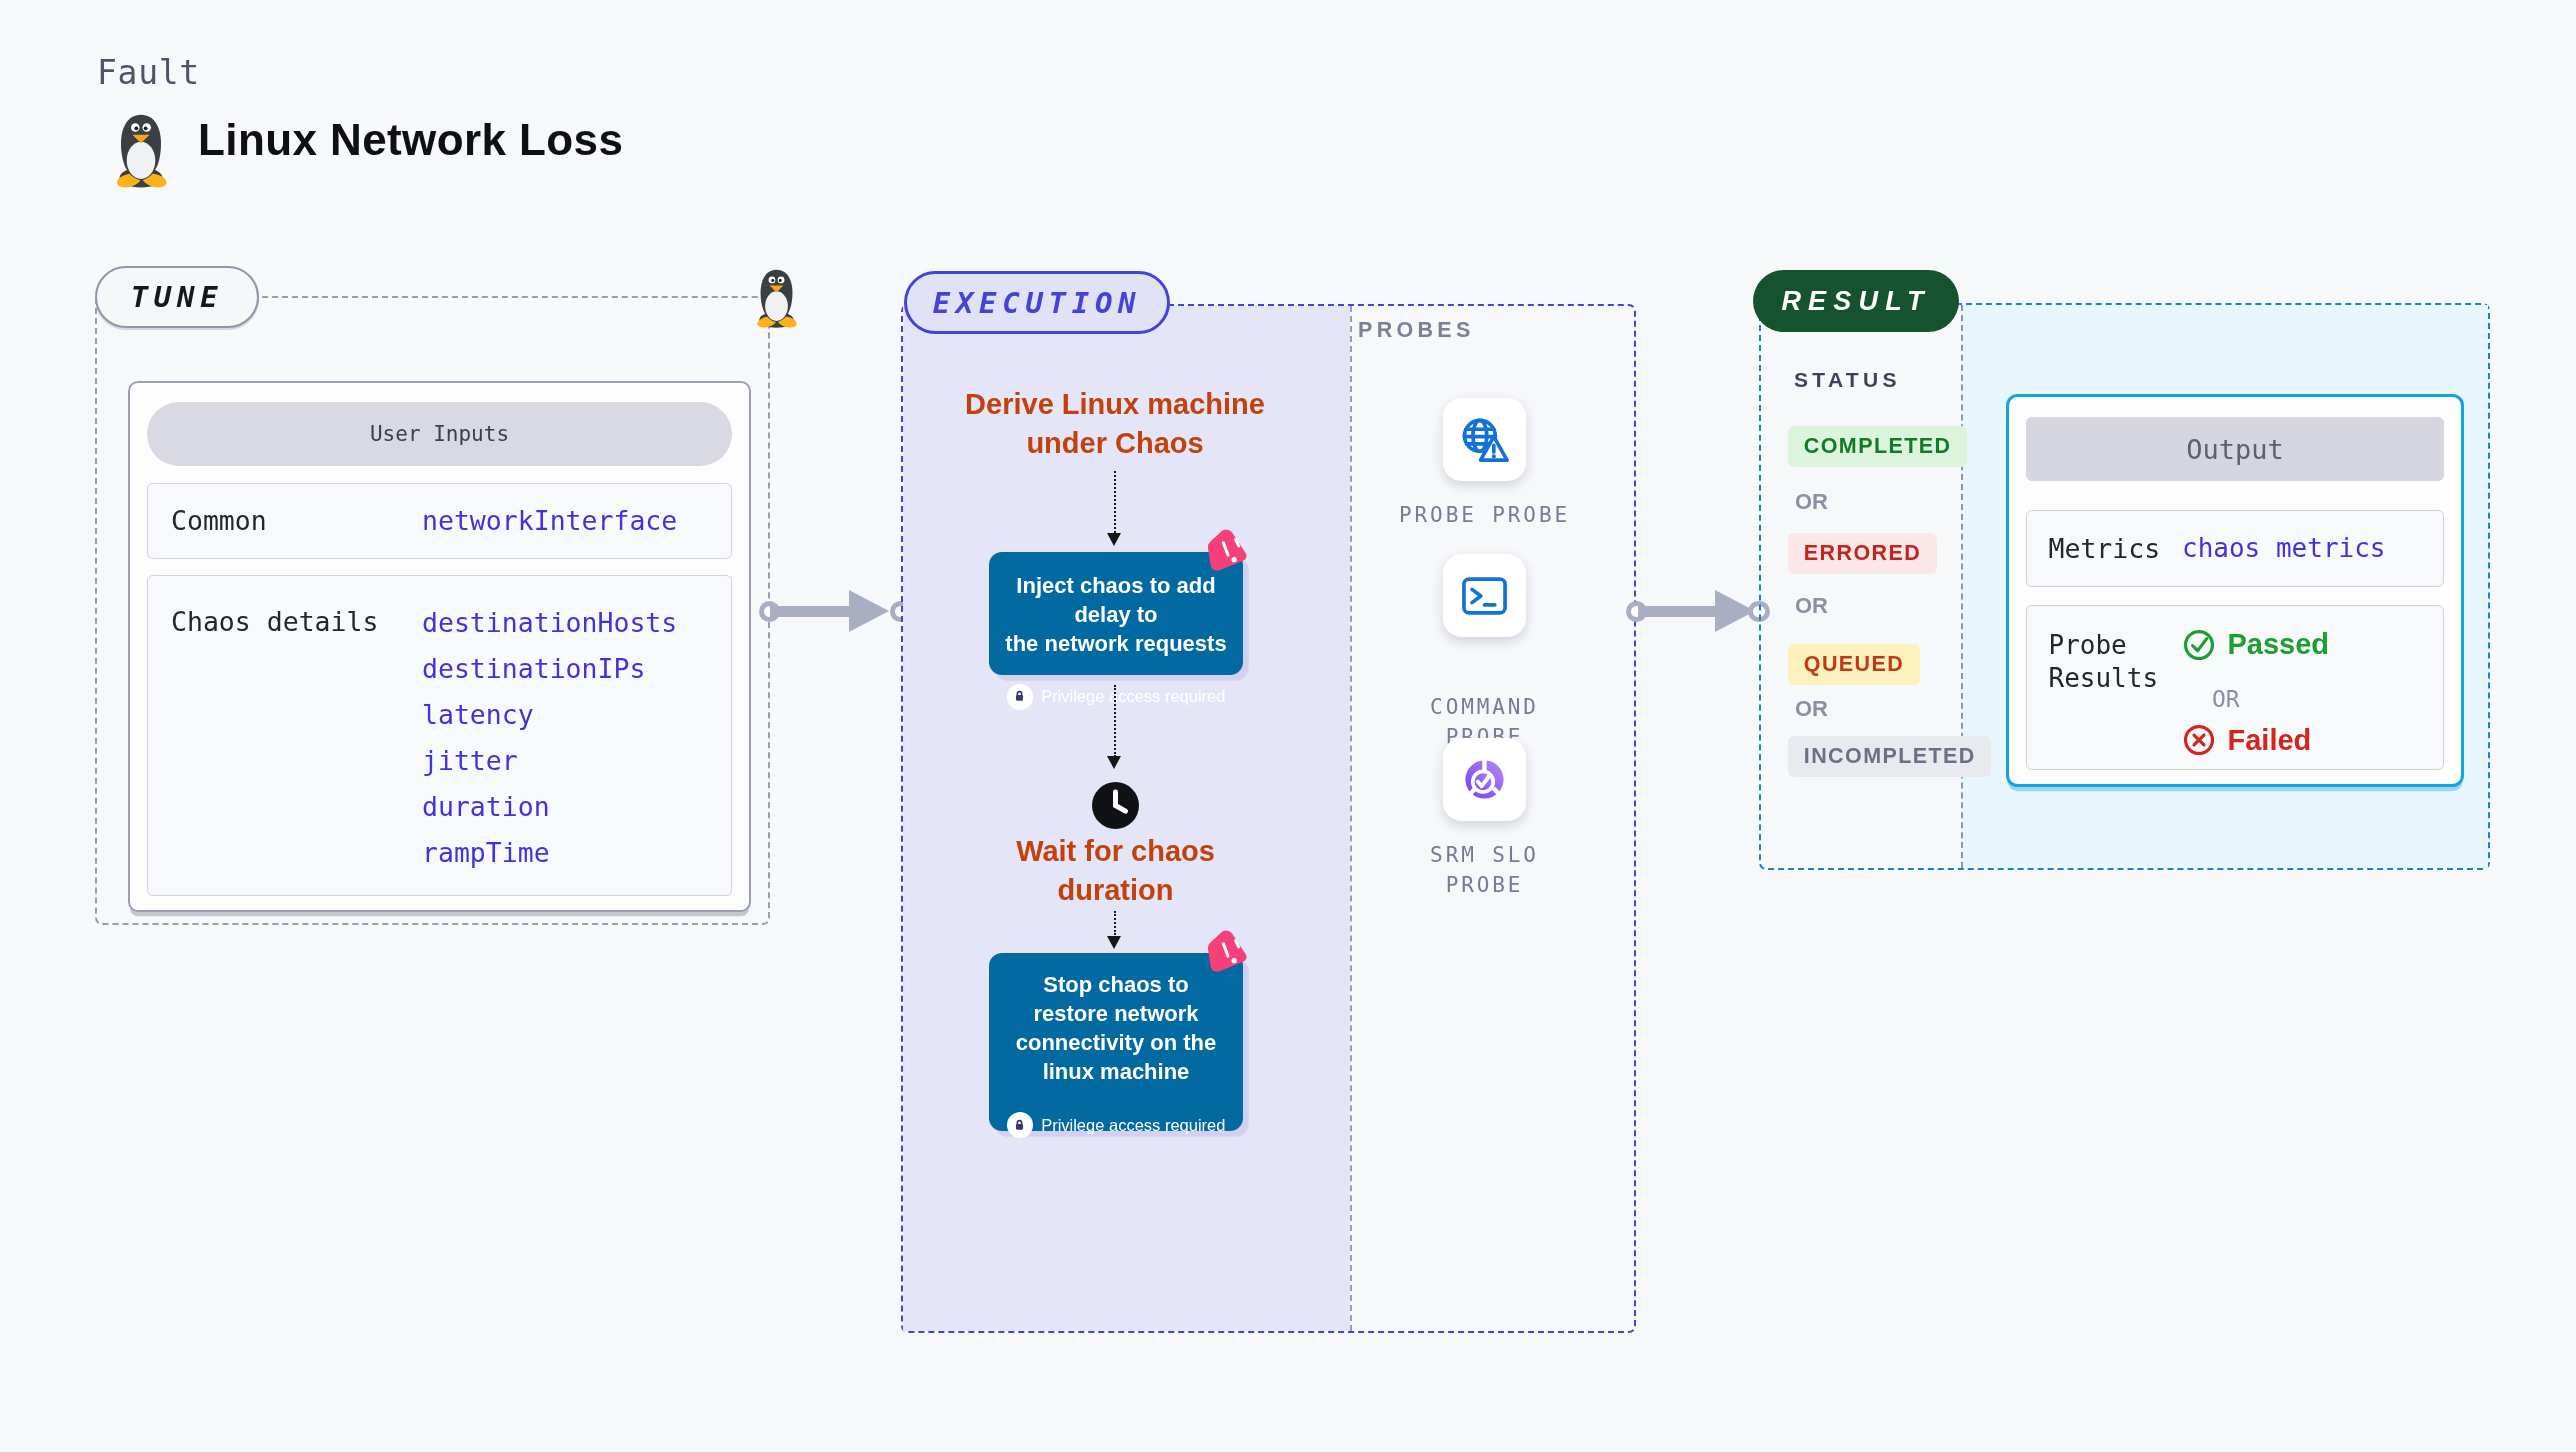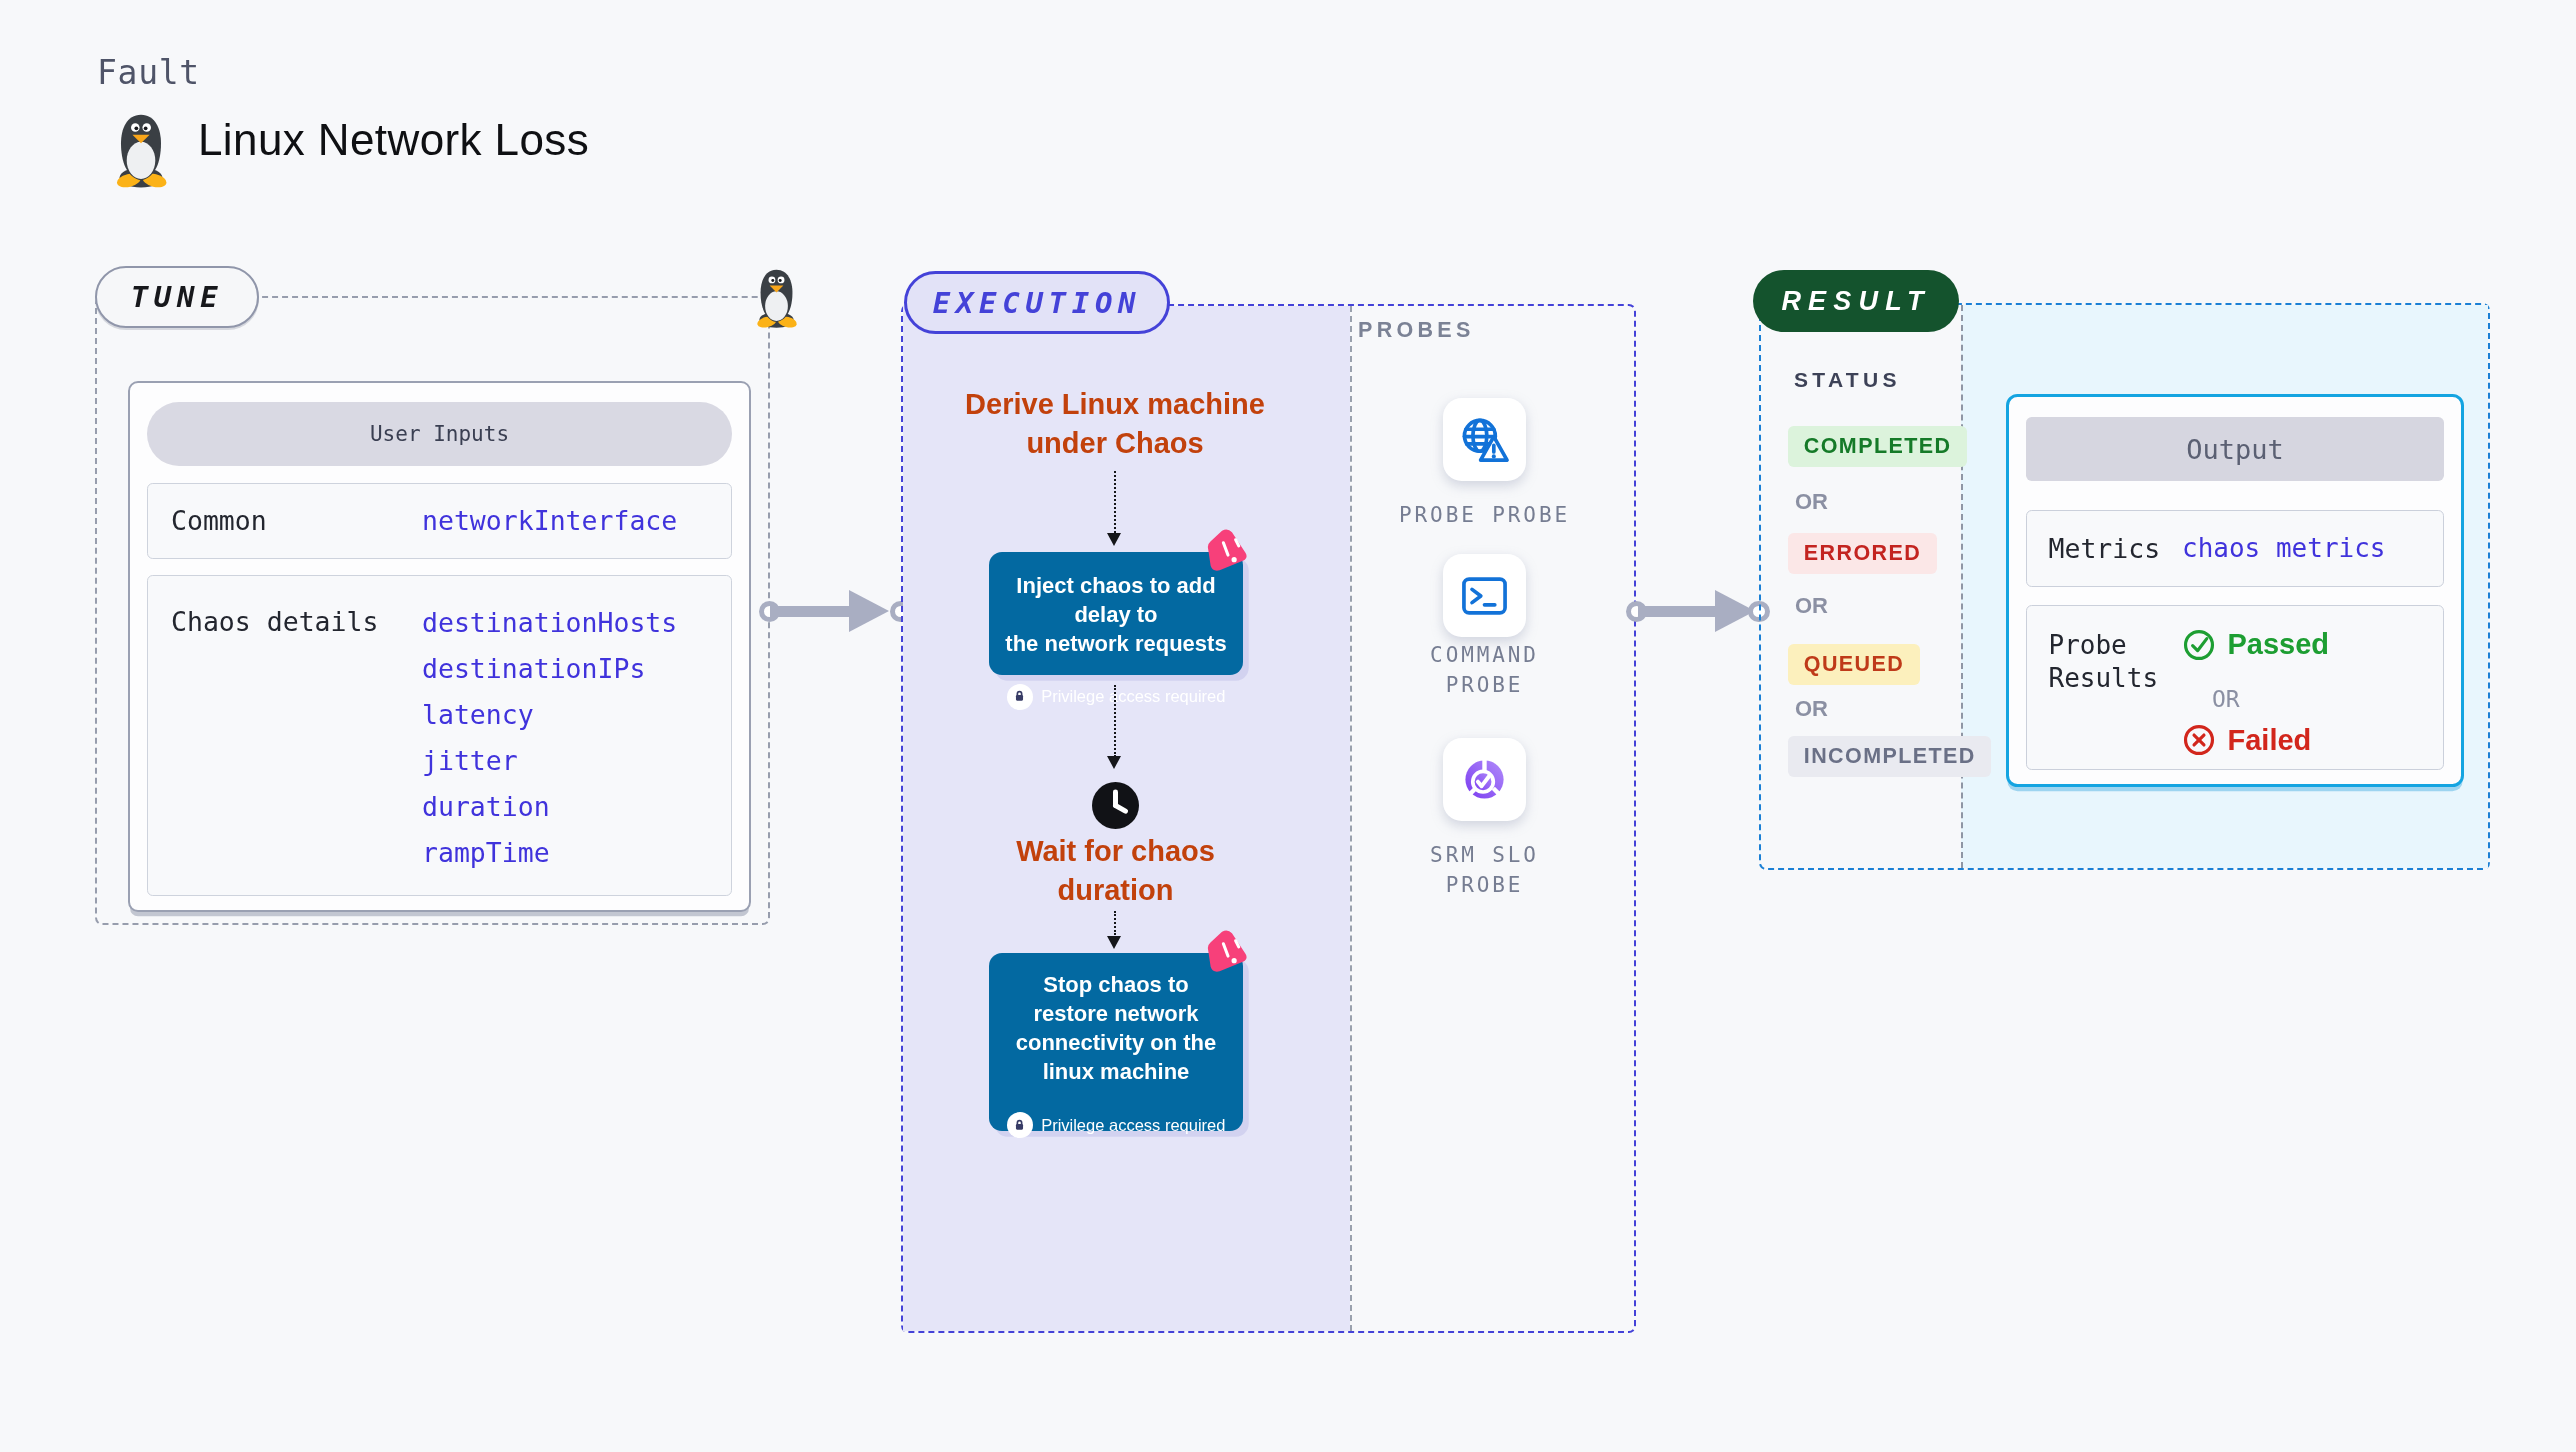--- a/index.html
+++ b/index.html
@@ -4,21 +4,21 @@
 <style>
   * { margin:0; padding:0; box-sizing:border-box; }
   html,body { width:2576px; height:1452px; }
   body { font-family:"Liberation Sans", sans-serif; background:#f7f8fa; position:relative; overflow:hidden; }
   .mono { font-family:"DejaVu Sans Mono", monospace; }
   .abs { position:absolute; }
   .pre { white-space:pre-line; }
 
   
   #kicker { left:97px; top:53px; font-family:"DejaVu Sans Mono",monospace; font-size:33px; color:#4f5468; letter-spacing:0.7px; }
-  #page-title { left:198px; top:115px; font-size:44px; font-weight:normal; color:#0f1013; letter-spacing:0.4px; }
+  #page-title { left:198px; top:115px; font-size:44px; font-weight:bold; color:#0f1013; letter-spacing:0.4px; }
   #tux-header { left:105px; top:109px; }
 
   
   .pill { border-radius:33px; display:flex; align-items:center; justify-content:center; font-weight:bold;font-style:italic; }
   .dashedbox { border-radius:7.2px; }
   .conn-circle { width:21.5px; height:21.5px; border-radius:50%; background:#ffffff; border:5px solid #a9aec2; position:absolute; }
   .shaft { position:absolute; height:11.5px; background:#a9aec2; }
   .ahead { position:absolute; width:0; height:0; border-top:21.5px solid transparent; border-bottom:21.5px solid transparent; border-left:40px solid #a9aec2; }
   .dotline { position:absolute; width:0; border-left:2.9px dotted #15161a; }
   .dothead { position:absolute; width:0; height:0; border-left:7.9px solid transparent; border-right:7.9px solid transparent; border-top:13px solid #15161a; }
@@ -77,21 +77,21 @@
   #dot-b-line { left:1114px; top:685px; height:72px; }
   #dot-b-head { left:1107px; top:756px; }
   #dot-c-line { left:1114px; top:911px; height:24px; }
   #dot-c-head { left:1107px; top:936px; }
 
   
   #probes-label { left:1358px; top:318px; font-size:21.5px; font-weight:bold; letter-spacing:4.3px; color:#7b8295; }
   .probe-card { position:absolute; left:1443px; width:83px; height:83px; background:#ffffff; border-radius:18.6px; box-shadow:0 4.3px 11.5px rgba(140,150,175,.35); display:flex; align-items:center; justify-content:center; }
   #probe-card-1 { top:398px; } #probe-card-2 { top:554px; } #probe-card-3 { top:738px; }
   .probe-name { position:absolute; left:1370px; width:229px; text-align:center; font-family:"DejaVu Sans Mono",monospace; font-size:21px; letter-spacing:2.9px; color:#767d92; line-height:30px; }
-  #probe-name-1 { top:500px; } #probe-name-2 { top:640px; } #probe-name-3 { top:840px; }
+  #probe-name-1 { top:500px; } #probe-name-2 { top:692px; } #probe-name-3 { top:840px; }
 
   
   #result-box { left:1759px; top:303px; width:731px; height:567px; border:2.9px dashed #1b80d5; }
   #result-fill { position:absolute; left:200px; top:0; right:0; height:100%; background:#e8f6fd; border-left:2.1px dashed #8f96a4; }
   #result-badge { left:1753px; top:270px; width:206px; height:62px; background:#14532d; color:#ffffff; font-size:27px; letter-spacing:7.2px; }
   #status-label { left:1794px; top:368px; font-size:21px; font-weight:bold; letter-spacing:4.3px; color:#3d4257; }
   .status-badge { position:absolute; left:1788px; border-radius:5.7px; font-weight:bold; font-size:21.5px; letter-spacing:1.4px; padding:7.9px 15.8px; }
   #st-completed { top:426px; background:#dcf3dc; color:#157a28; }
   #st-errored   { top:533px; background:#fbe7e7; color:#c32420; }
   #st-queued    { top:635px; background:#fcf0bd; color:#bf3a19;margin-top:9px; }

